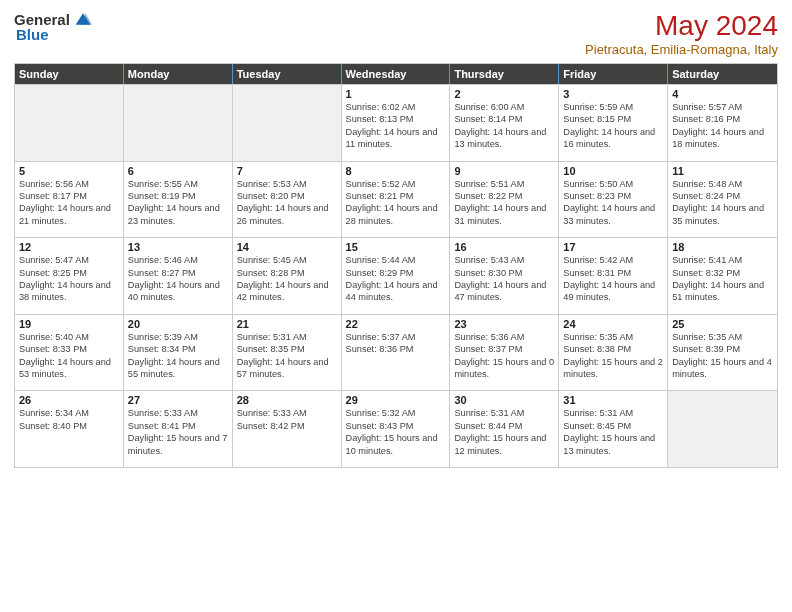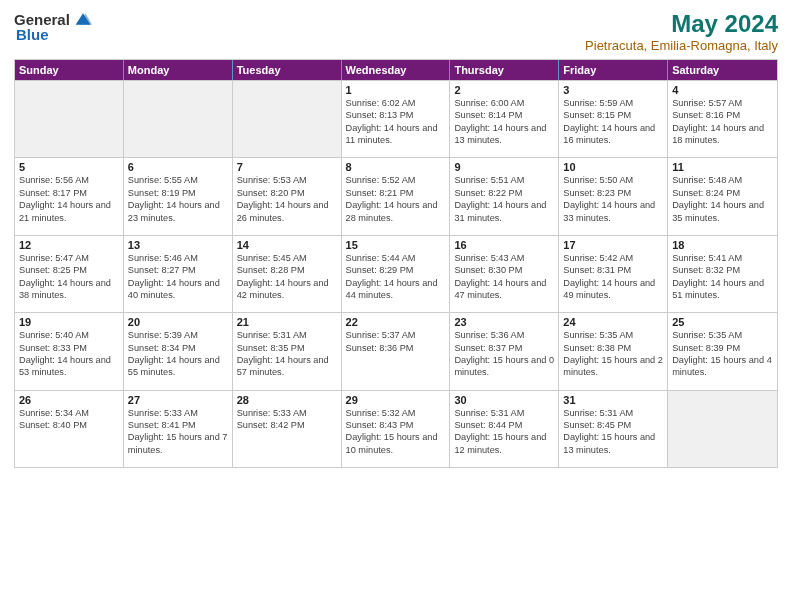--- a/index.html
+++ b/index.html
@@ -35,38 +35,38 @@
     }
     .logo-icon {
       width: 18px;
       height: 18px;
       margin-left: 2px;
     }
     .title-block {
       text-align: right;
     }
     .month-title {
-      font-size: 24px;
-      font-weight: bold;
-      color: #0f766e;
+      font-size: 28px;
+      font-weight: normal;
+      color: #b91c1c;
     }
     .location {
       font-size: 13px;
       color: #a16207;
     }
     .calendar {
       flex: 1;
       display: flex;
       flex-direction: column;
       border: 1px solid #ccc;
     }
     .cal-header {
       display: grid;
       grid-template-columns: repeat(7, 1fr);
-      background: #701a75;
+      background: #404040;
     }
     .cal-header-cell {
       color: #fff;
       font-size: 11px;
       font-weight: bold;
       padding: 4px 4px;
       text-align: left;
       border-right: 1px solid #5599cc;
     }
     .cal-header-cell:last-child {

